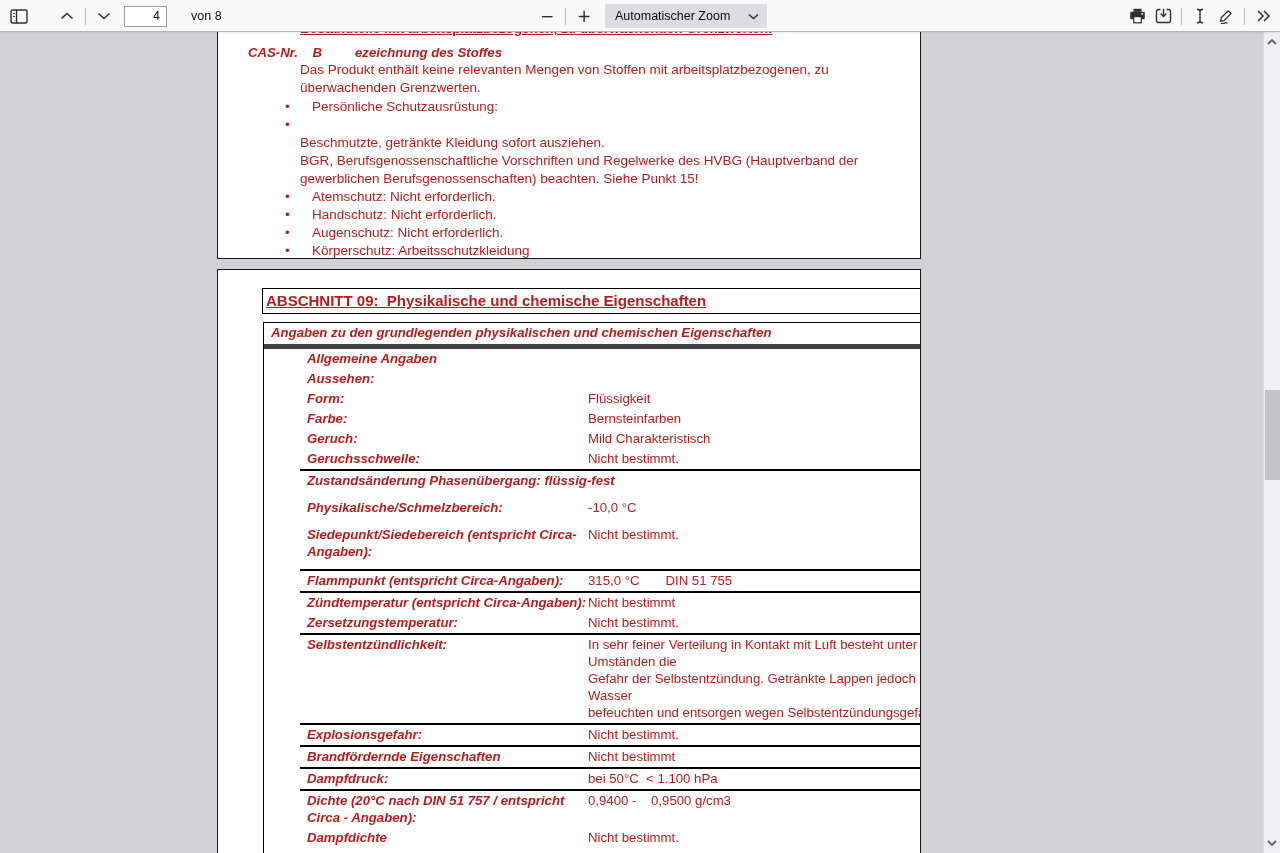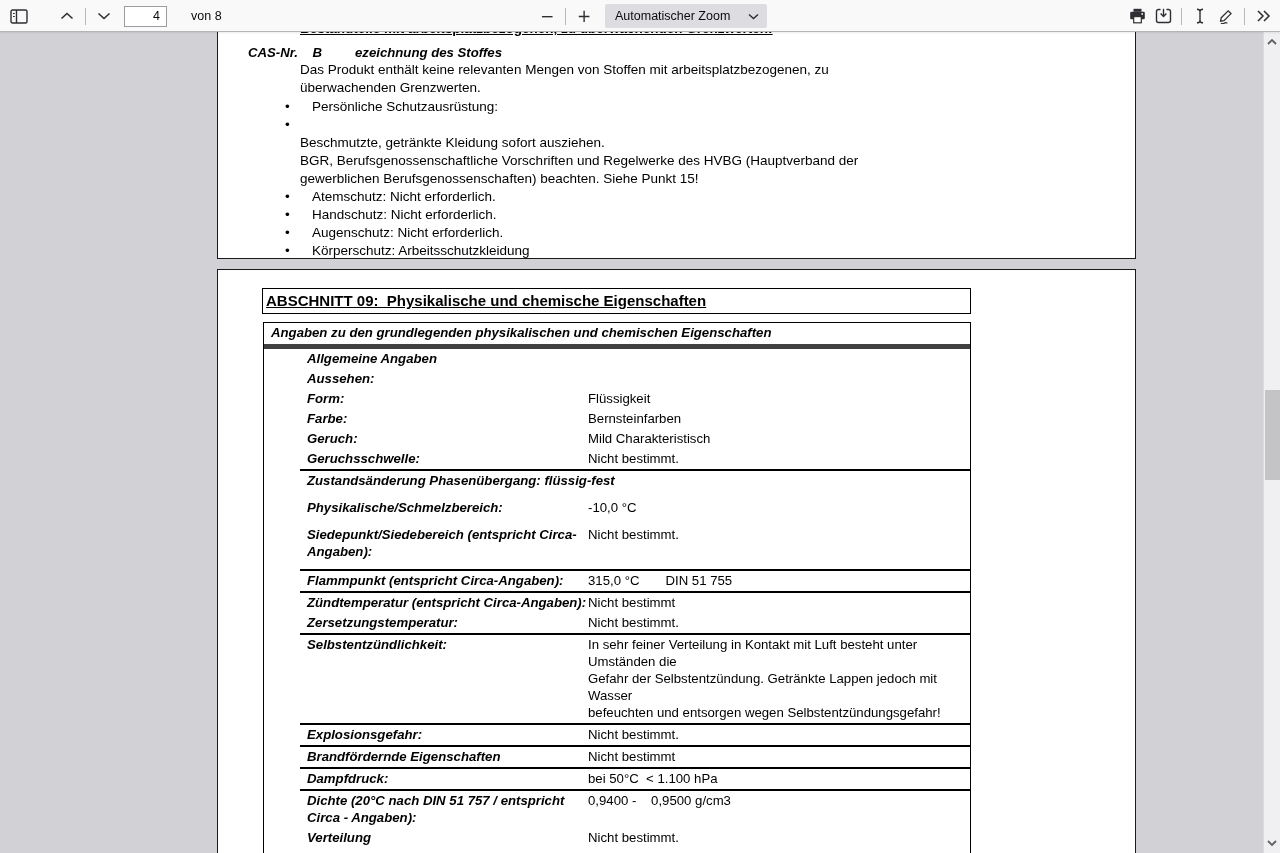--- a/index.html
+++ b/index.html
@@ -25,22 +25,22 @@
   .page-count { font-size:12.5px; margin-left:24px; color:#0c0c0d; white-space:pre; }
   .zoom-select { height:24px; margin-left:8px; background:#dcdce1; border:none; border-radius:2px;
                  display:flex; align-items:center; padding:0 8px 0 10px; cursor:pointer; }
   .zoom-select .zs-label { font-size:12.5px; color:#0c0c0d; margin-right:18px; }
   svg.ico { display:block; }
 
   
   .viewer { position:absolute; top:32px; left:0; right:17px; bottom:0;
             background:#d2d2d6; overflow:hidden; }
 
-  .pdf-page { position:absolute; left:217px; width:919px; background:#fff;
-              border:1px solid #1b1b1b; color:#000000; }
+  .pdf-page { position:absolute; left:217px; width:704px; background:#fff;
+              border:1px solid #1b1b1b; color:#b91c1c; }
   .page-one { top:0; height:227px; border-top:none; overflow:hidden; }
   .page-two { top:237px; height:600px; border-bottom:none; overflow:hidden; }
 
   
   .clip-head { height:7px; overflow:hidden; margin-left:82px; }
   .clip-head span { display:block; margin-top:-11px; font-weight:bold; font-size:13.5px;
                     text-decoration:underline; white-space:pre; }
   .cas-line { margin:6px 0 0 30px; font-size:13.2px; font-weight:bold; font-style:italic;
               white-space:pre; }
   .intro { margin:1px 0 0 82px; font-size:13.5px; line-height:18px; white-space:pre-line; }
@@ -292,21 +292,21 @@
           <div class="trow sep">
             <div class="tlabel">Dampfdruck:</div>
             <div class="tvalue">bei 50°C  &lt; 1.100 hPa</div>
           </div>
           <div class="trow sep">
             <div class="tlabel">Dichte (20°C nach DIN 51 757 / entspricht
 Circa - Angaben):</div>
             <div class="tvalue">0,9400 -    0,9500 g/cm3</div>
           </div>
           <div class="trow">
-            <div class="tlabel">Verteilung</div>
+            <div class="tlabel">Dampfdichte</div>
             <div class="tvalue">Nicht bestimmt.</div>
           </div>
           <div class="trow">
             <div class="tlabel">Verdampfungsgeschwindigkeit</div>
             <div class="tvalue">Nicht anwendbar.</div>
           </div>
           <div class="trow sep">
             <div class="tlabel">Mischbarkeit mit Wasser:</div>
             <div class="tvalue">Unlöslich.</div>
           </div>

